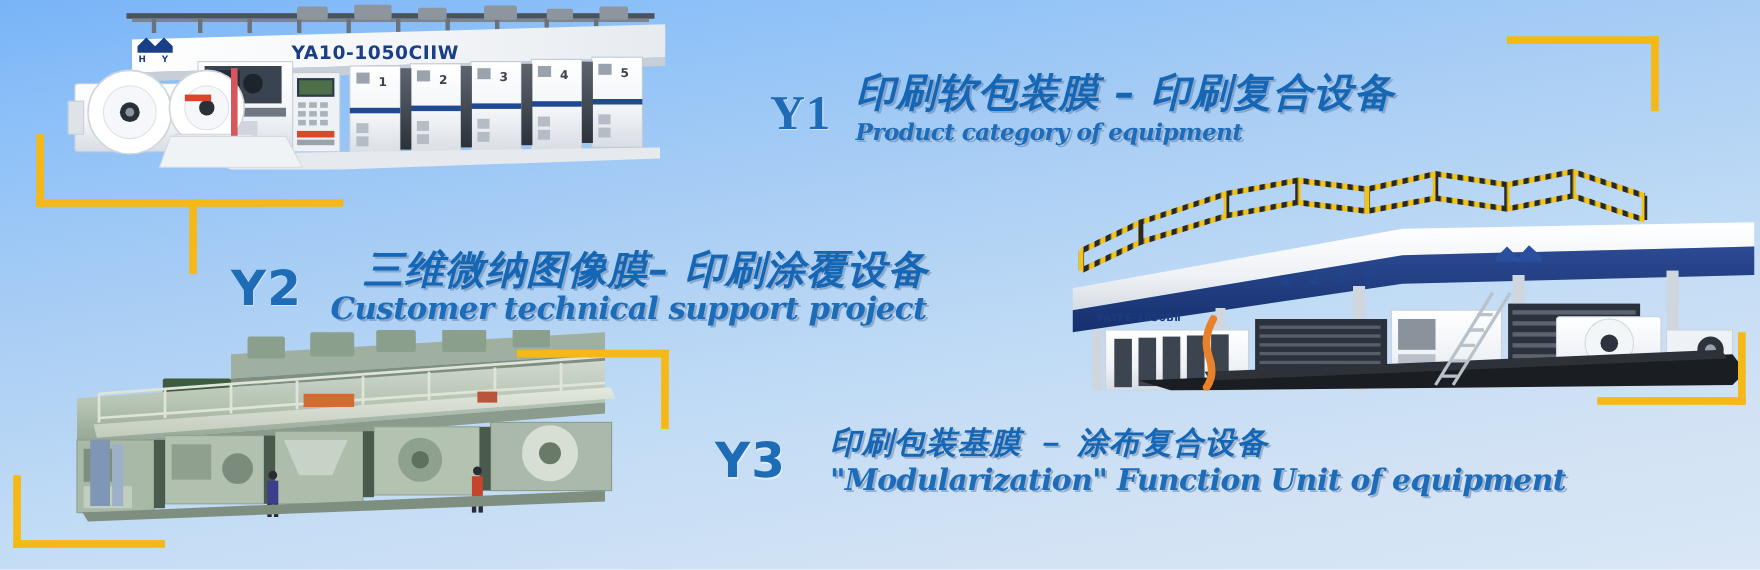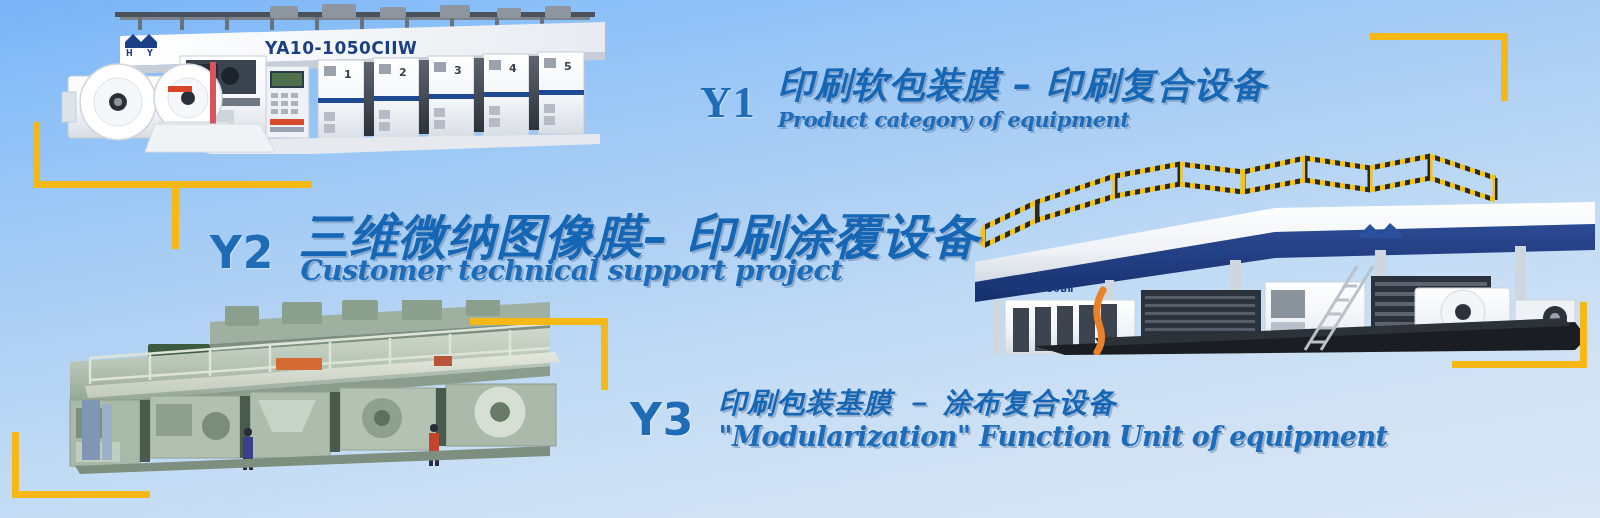--- a/index.html
+++ b/index.html
@@ -32,26 +32,26 @@
     font-family:"DejaVu Serif","Liberation Serif",serif;
     text-shadow:2px 2px 0 rgba(95,125,165,.5);
     letter-spacing:-0.5px;
   }
   
   #blk1{left:700px;top:64px;}
   #blk1 .ytag{font-size:44px;line-height:46px;margin-right:22px;margin-top:16px;font-family:Liberation Serif, serif;}
   #blk1 .cn{font-size:36px;line-height:42px;}
   #blk1 .en{font-size:21px;line-height:30px;margin-top:-1px;}
 
-  #blk2{left:210px;top:215px;}
+  #blk2{left:210px;top:225px;}
   #blk2 .ytag{font-size:44px;line-height:46px;margin-right:26px;margin-top:15px;}
-  #blk2 .cn{font-size:48px;line-height:42px;}
+  #blk2 .cn{font-size:36px;line-height:42px;margin-left:30px;}
   #blk2 .en{font-size:28px;line-height:30px;margin-top:-1px;}
 
-  #blk3{left:630px;top:383px;}
+  #blk3{left:650px;top:383px;gap:16px;}
   #blk3 .ytag{font-size:44px;line-height:46px;margin-right:24px;margin-top:14px;}
   #blk3 .cn{font-size:28px;line-height:40px;}
   #blk3 .en{font-size:27px;line-height:29px;margin-top:-1px;}
 
   
   .machine{position:absolute;}
   #m1{left:60px;top:4px;width:545px;height:165px;}
   #m2{left:975px;top:150px;width:620px;height:205px;}
   #m3{left:30px;top:300px;width:545px;height:180px;}
 </style>

